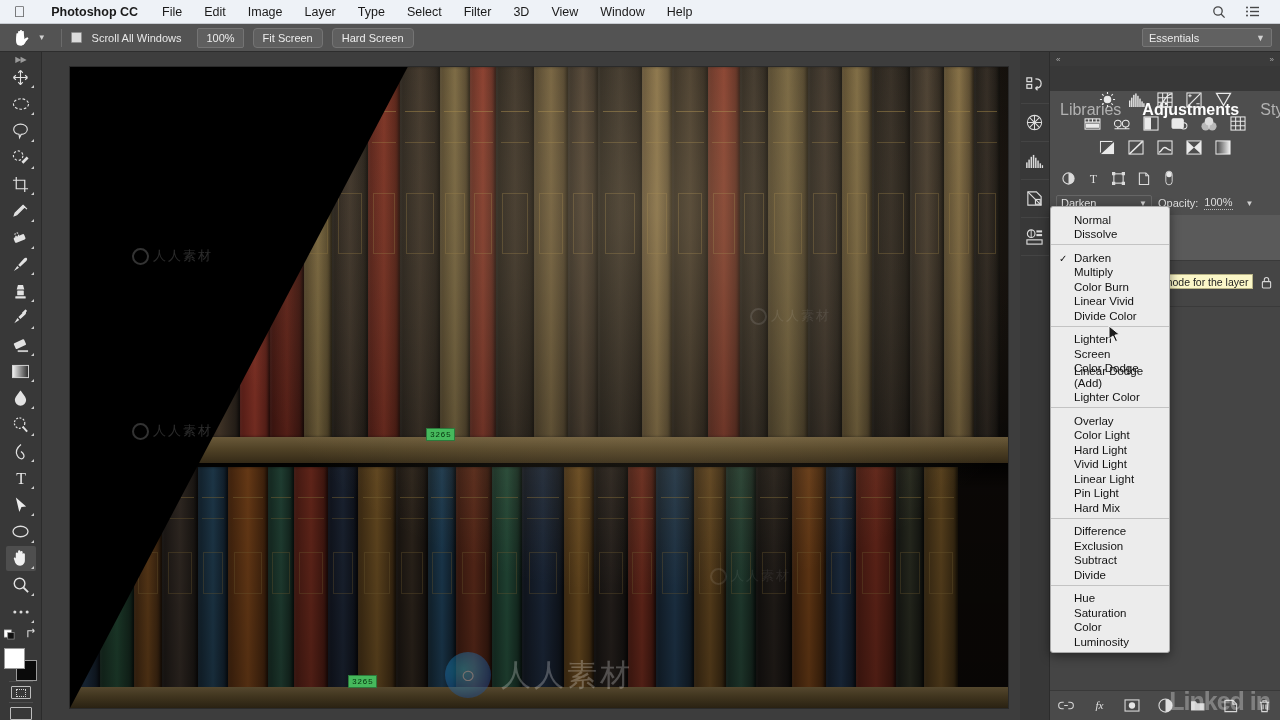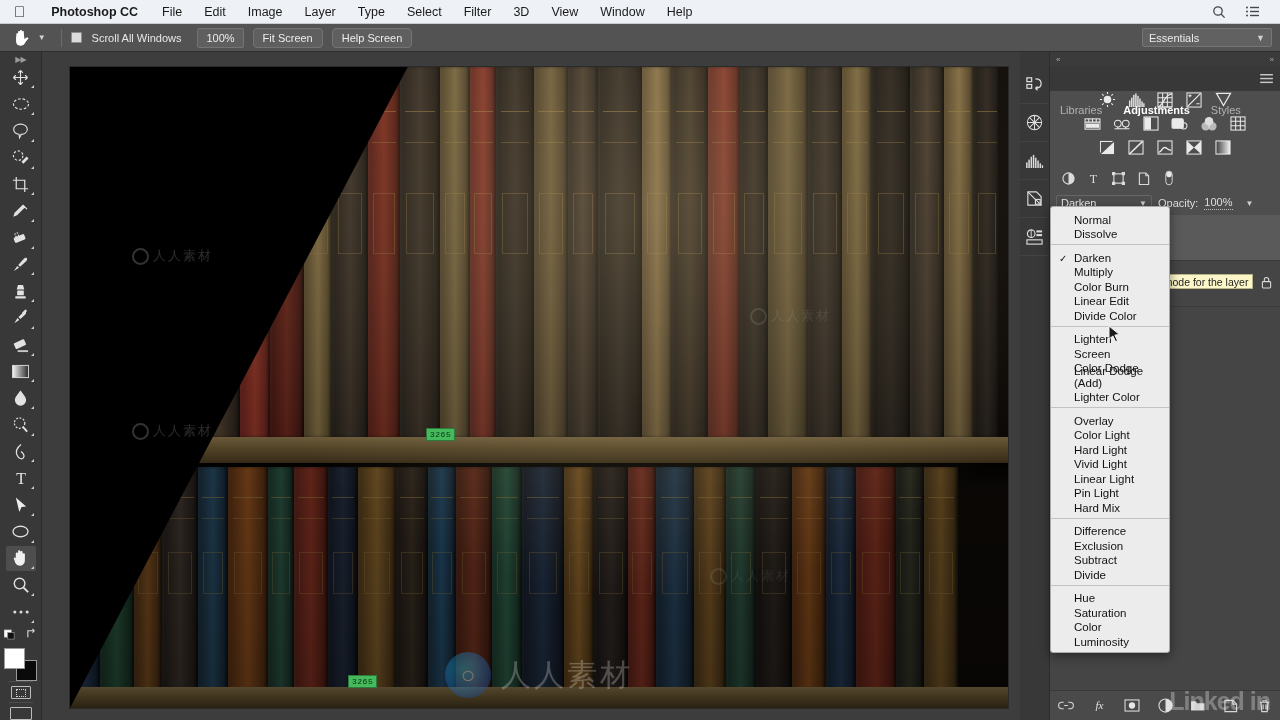--- a/index.html
+++ b/index.html
@@ -153,21 +153,21 @@
   .rail-btn { width: 28px; height: 38px; display: flex; align-items: center; justify-content: center;
     border-bottom: 1px solid #444; }
   .panel-col {
     position: absolute; top: 52px; left: 1050px; width: 230px; height: 668px;
     background: #454545;
   }
   .collapse-bar { height: 14px; background: #3b3b3b; display: flex; align-items: center;
     justify-content: space-between; padding: 0 6px; color: #a8a8a8; font-size: 8px; }
   .tabrow { display: flex; align-items: stretch; height: 25px; background: #383838; }
   .ptab { padding: 0 10px; display: flex; align-items: center; color: #b2b2b2;
-    font-size: 11px; background: #3d3d3d; border-right: 1px solid #303030; margin-top: 44px; }
+    font-size: 16px; background: #3d3d3d; border-right: 1px solid #303030; margin-top: 44px; }
   .ptab.active { background: #4e4e4e; color: #fff; font-weight: bold; }
   .pmenu { margin-left: auto; display: flex; align-items: center; padding: 0 8px; color: #c5c5c5; }
   .panel-body { background: #4e4e4e; }
   .adj-title { color: #d8d8d8; font-size: 11px; padding: 7px 10px 5px; }
   .adj-grid { display: flex; flex-direction: column; gap: 7px; padding: 0 10px 9px; align-items: center; }
   .adj-row { display: flex; gap: 10px; justify-content: center; }
   .adj-ico { width: 19px; height: 17px; display: flex; align-items: center; justify-content: center; }
 
   .layers-panel { background: #454545; }
   .lp-tools { display: flex; align-items: center; gap: 0; height: 26px;
@@ -260,21 +260,21 @@
       <span class="hand">✋</span>
       <span class="caret">▼</span>
     </div>
     <div class="opt-sep"></div>
     <label class="chk-wrap">
       <span class="chkbox"></span>
       <span>Scroll All Windows</span>
     </label>
     <div class="opt-field">100%</div>
     <div class="opt-btn">Fit Screen</div>
-    <div class="opt-btn">Help Screen</div>
+    <div class="opt-btn">Hard Screen</div>
     <div class="workspace-select">
       <span>Essentials</span>
       <span class="caret">▼</span>
     </div>
   </div>
 
   <div class="toolbar">
     <div class="tb-grip">▶▶</div>
 
     <div class="tool">
@@ -861,21 +861,21 @@
         <span class="dd-check">✓</span>
         <span>Darken</span>
       </div>
     <div class="dd-item">
         <span>Multiply</span>
       </div>
     <div class="dd-item">
         <span>Color Burn</span>
       </div>
     <div class="dd-item">
-        <span>Linear Edit</span>
+        <span>Linear Vivid</span>
       </div>
     <div class="dd-item">
         <span>Divide Color</span>
       </div>
     <div class="dd-sep"></div>
     <div class="dd-item">
         <span>Lighten</span>
       </div>
     <div class="dd-item">
         <span>Screen</span>

